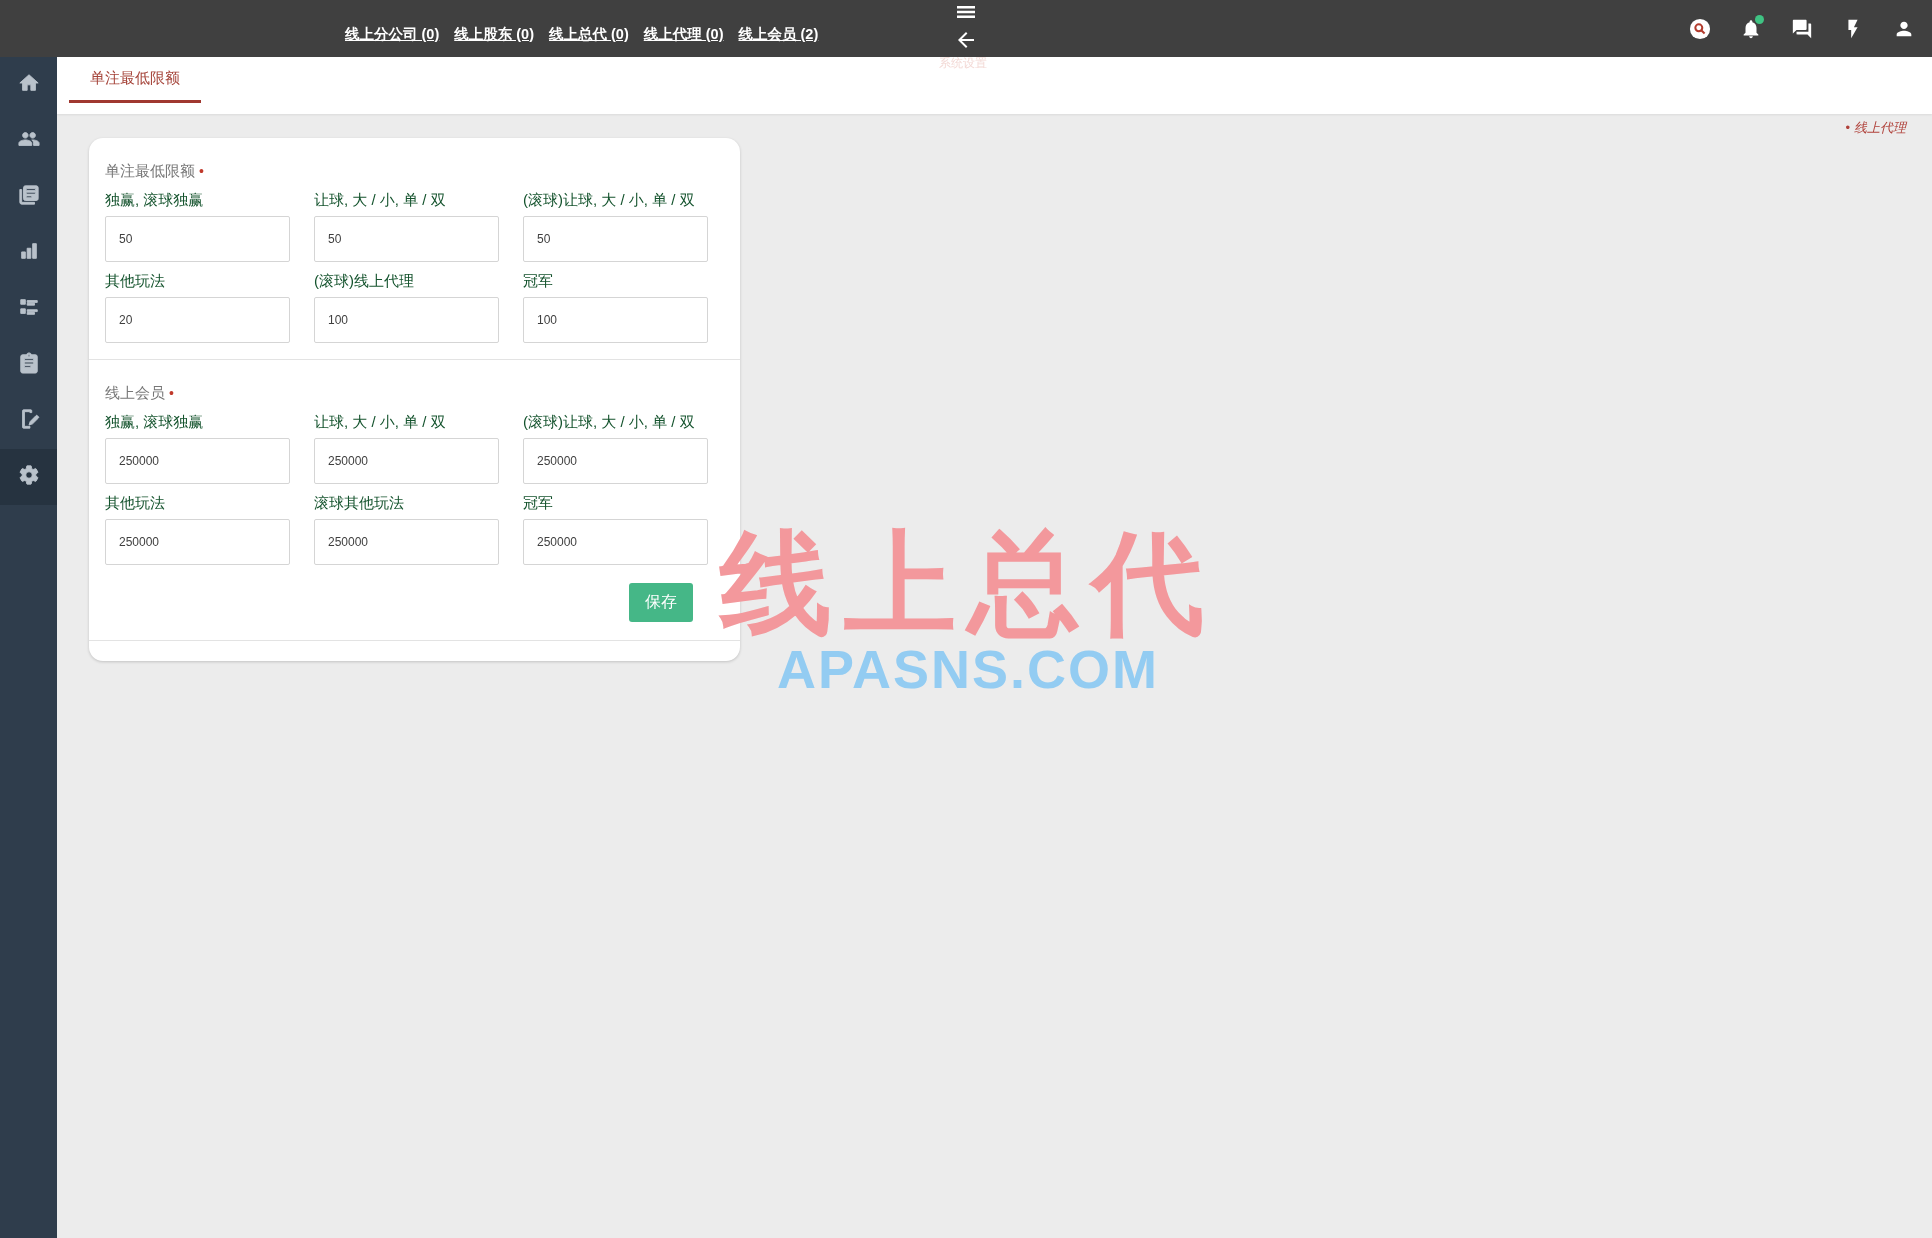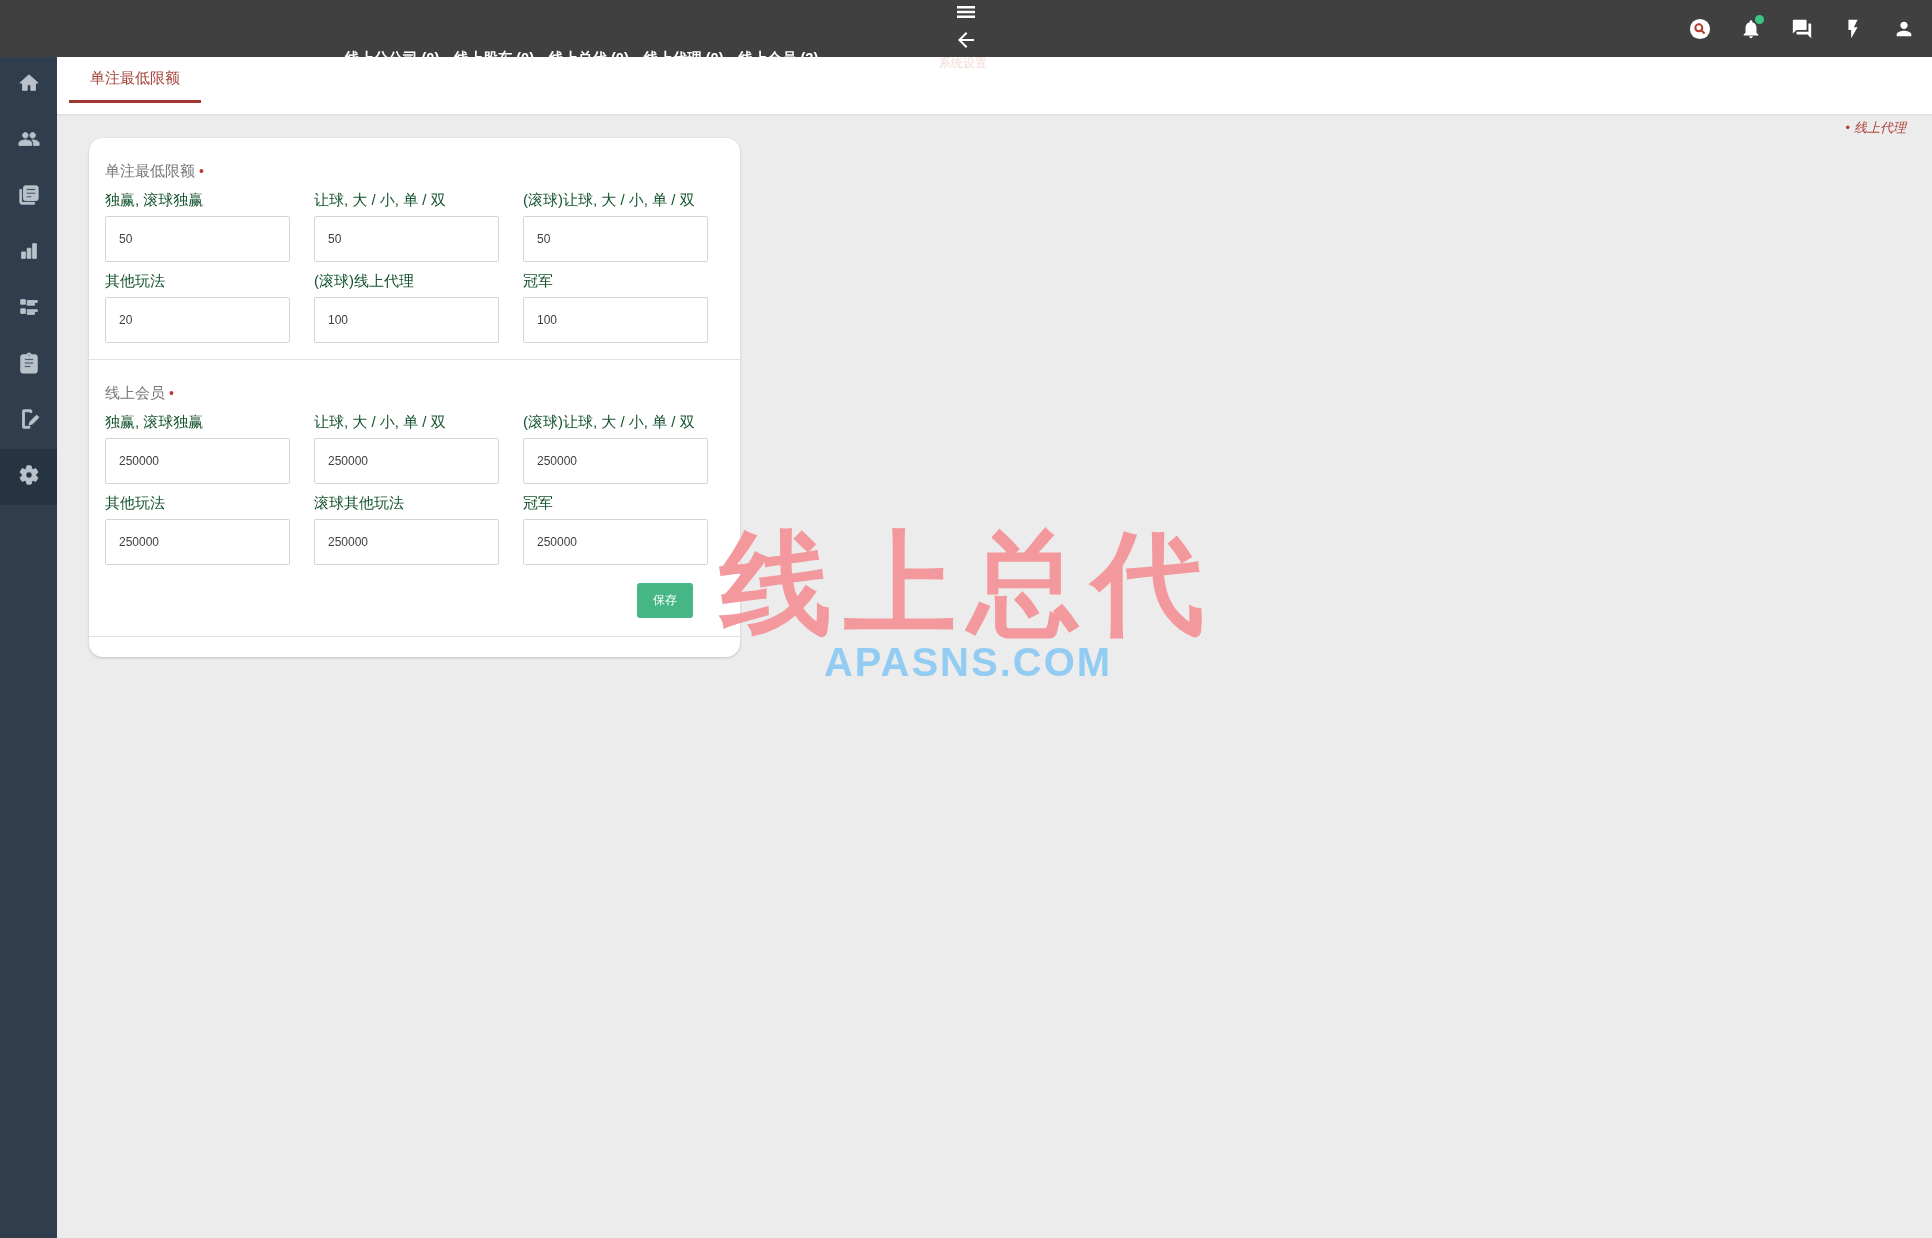--- a/index.html
+++ b/index.html
@@ -15,21 +15,21 @@
     position:absolute; top:0; left:0; width:1932px; height:57px;
     background:#404040; color:#fff;
     display:flex; align-items:center; z-index:20;flex-direction:column;
   }
   .hdr-btn { width:57px; height:57px; display:flex; align-items:center; justify-content:center; cursor:pointer; }
   .hdr-btn.back { width:44px; }
   .hdr-btn svg { width:24px; height:24px; fill:#fff; }
   .hdr-titles { margin-left:14px; line-height:1.25; }
   .hdr-title-small { font-size:12px; color:#f3d9d5; }
   .hdr-title-big { font-size:17px; font-weight:bold; color:#fff; }
-  .hdr-nav { position:absolute; left:345px; top:0; height:68px; display:flex; align-items:flex-end; gap:15px; }
+  .hdr-nav { position:absolute; left:345px; top:0; height:68px; display:flex; align-items:center; gap:15px;text-decoration:underline; }
   .hdr-nav span { font-size:14.5px; font-weight:bold; color:#fff; white-space:nowrap; cursor:pointer; }
   .hdr-icons { position:absolute; right:16px; top:0; height:57px; display:flex; align-items:center; gap:27px; }
   .hdr-icon { position:relative; width:24px; height:24px; cursor:pointer; display:flex; align-items:center; justify-content:center; }
   .hdr-icon svg { width:22px; height:22px; fill:#fff; }
   .hdr-icon .badge-dot {
     position:absolute; top:-2px; right:-1px; width:9px; height:9px;
     border-radius:50%; background:#3fc383;
   }
   
   .sidebar {
@@ -74,31 +74,31 @@
   .field label { display:block; font-size:15px; color:#14532d; margin-bottom:6px; white-space:nowrap; }
   .field input {
     width:100%; height:46px; border:1px solid #d5d5d5; border-radius:2px;
     padding:0 13px; font-size:12px; color:#3f3f3f; background:#fff; outline:none;
     font-family:"Liberation Sans","DejaVu Sans",sans-serif;
   }
   .divider { border:none; border-top:1px solid #e3e3e3; margin:16px -16px 24px -16px; }
   .btn-row { width:603px; display:flex; justify-content:flex-end; margin-top:18px; padding-right:15px; }
   .save-btn {
     background:#45b787; color:#fff; border:none; border-radius:3px;
-    padding:9px 16px; font-size:12px; cursor:pointer;
+    padding:9px 16px; font-size:16px; cursor:pointer;
     font-family:"Liberation Sans","DejaVu Sans",sans-serif;
   }
   .footer-divider { border:none; border-top:1px solid #e3e3e3; margin:18px -16px 0 -16px; }
   
   .watermark {
     position:absolute; top:528px; left:968px; transform:translateX(-50%);
     z-index:10; text-align:center; pointer-events:none; white-space:nowrap;
   }
   .wm-line1 { font-size:112px; line-height:1.0; font-weight:bold; letter-spacing:12px; color:#f3989c; }
-  .wm-line2 { font-size:40px; line-height:1.0; font-weight:bold; letter-spacing:2px; color:#93ccf2; margin-top:2px; }
+  .wm-line2 { font-size:54px; line-height:1.0; font-weight:bold; letter-spacing:2px; color:#93ccf2; margin-top:2px; }
 </style>
 </head>
 <body>
 
 <div class="app-header">
   <div class="hdr-btn">
     <span>
       <svg viewBox="0 0 24 24" width="22" height="22" fill="#fff">
           <path d="M3 6h18v2.4H3zM3 10.8h18v2.4H3zM3 15.6h18V18H3z"></path>
         </svg>

